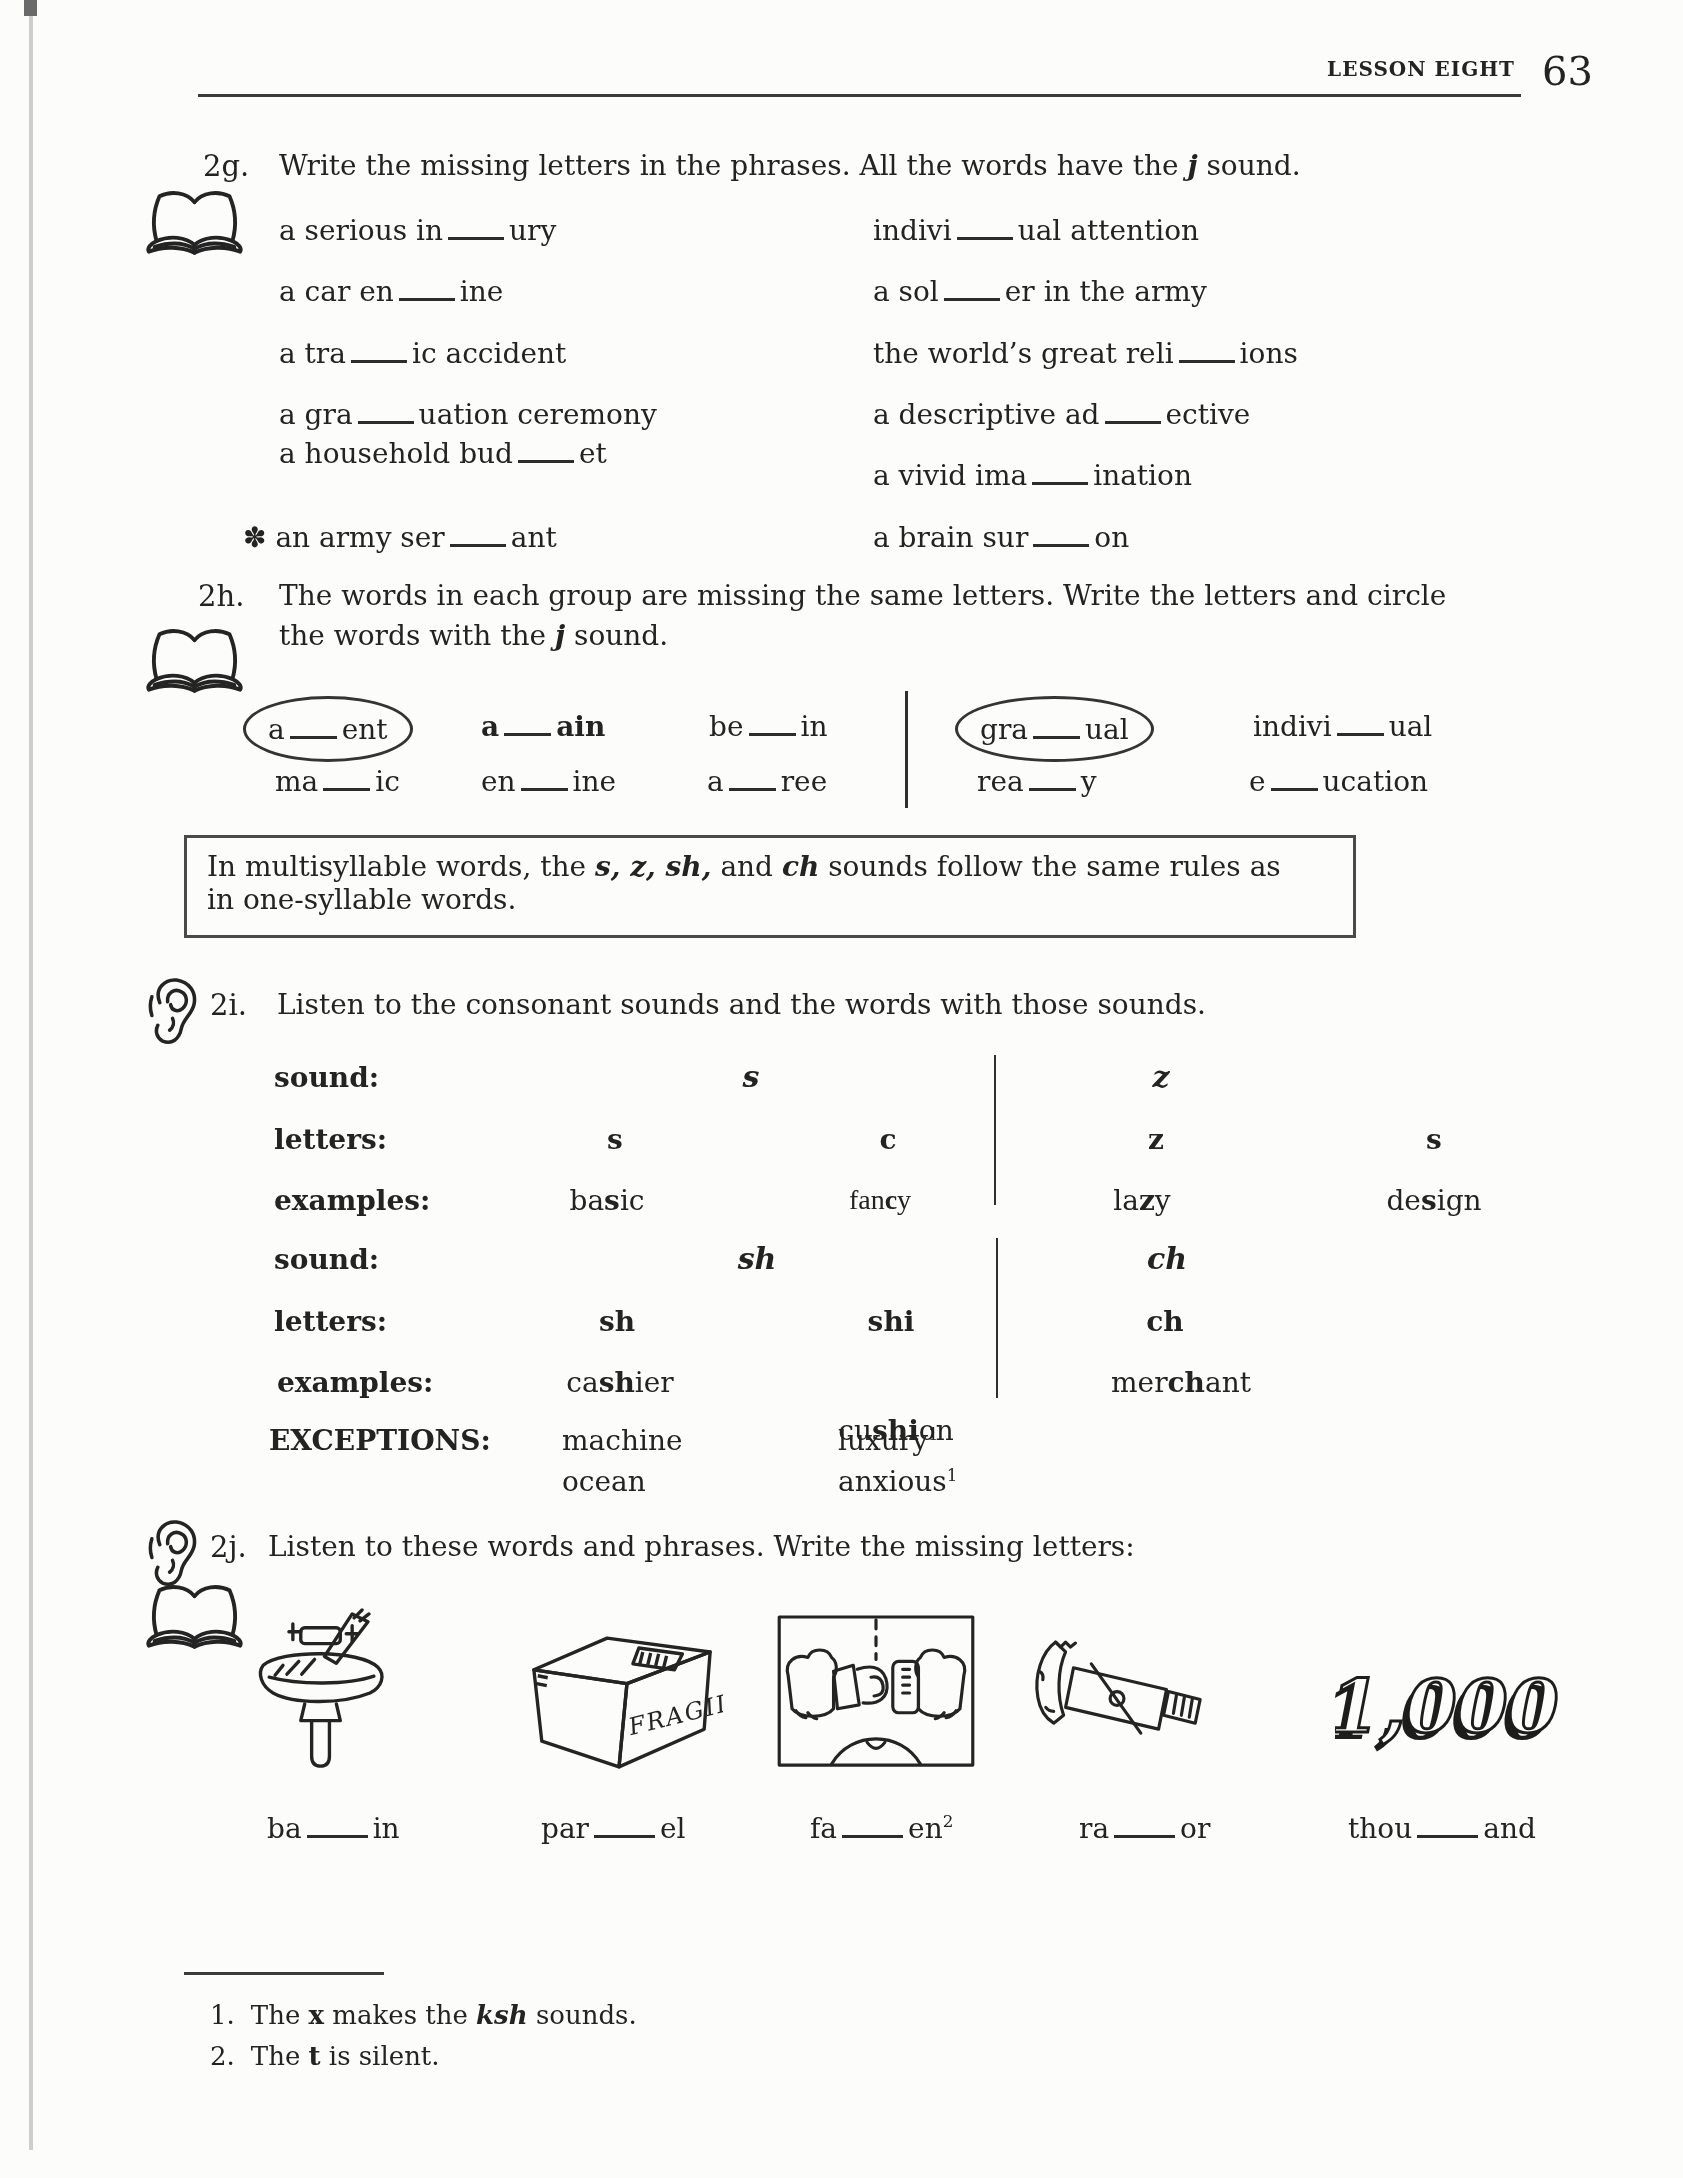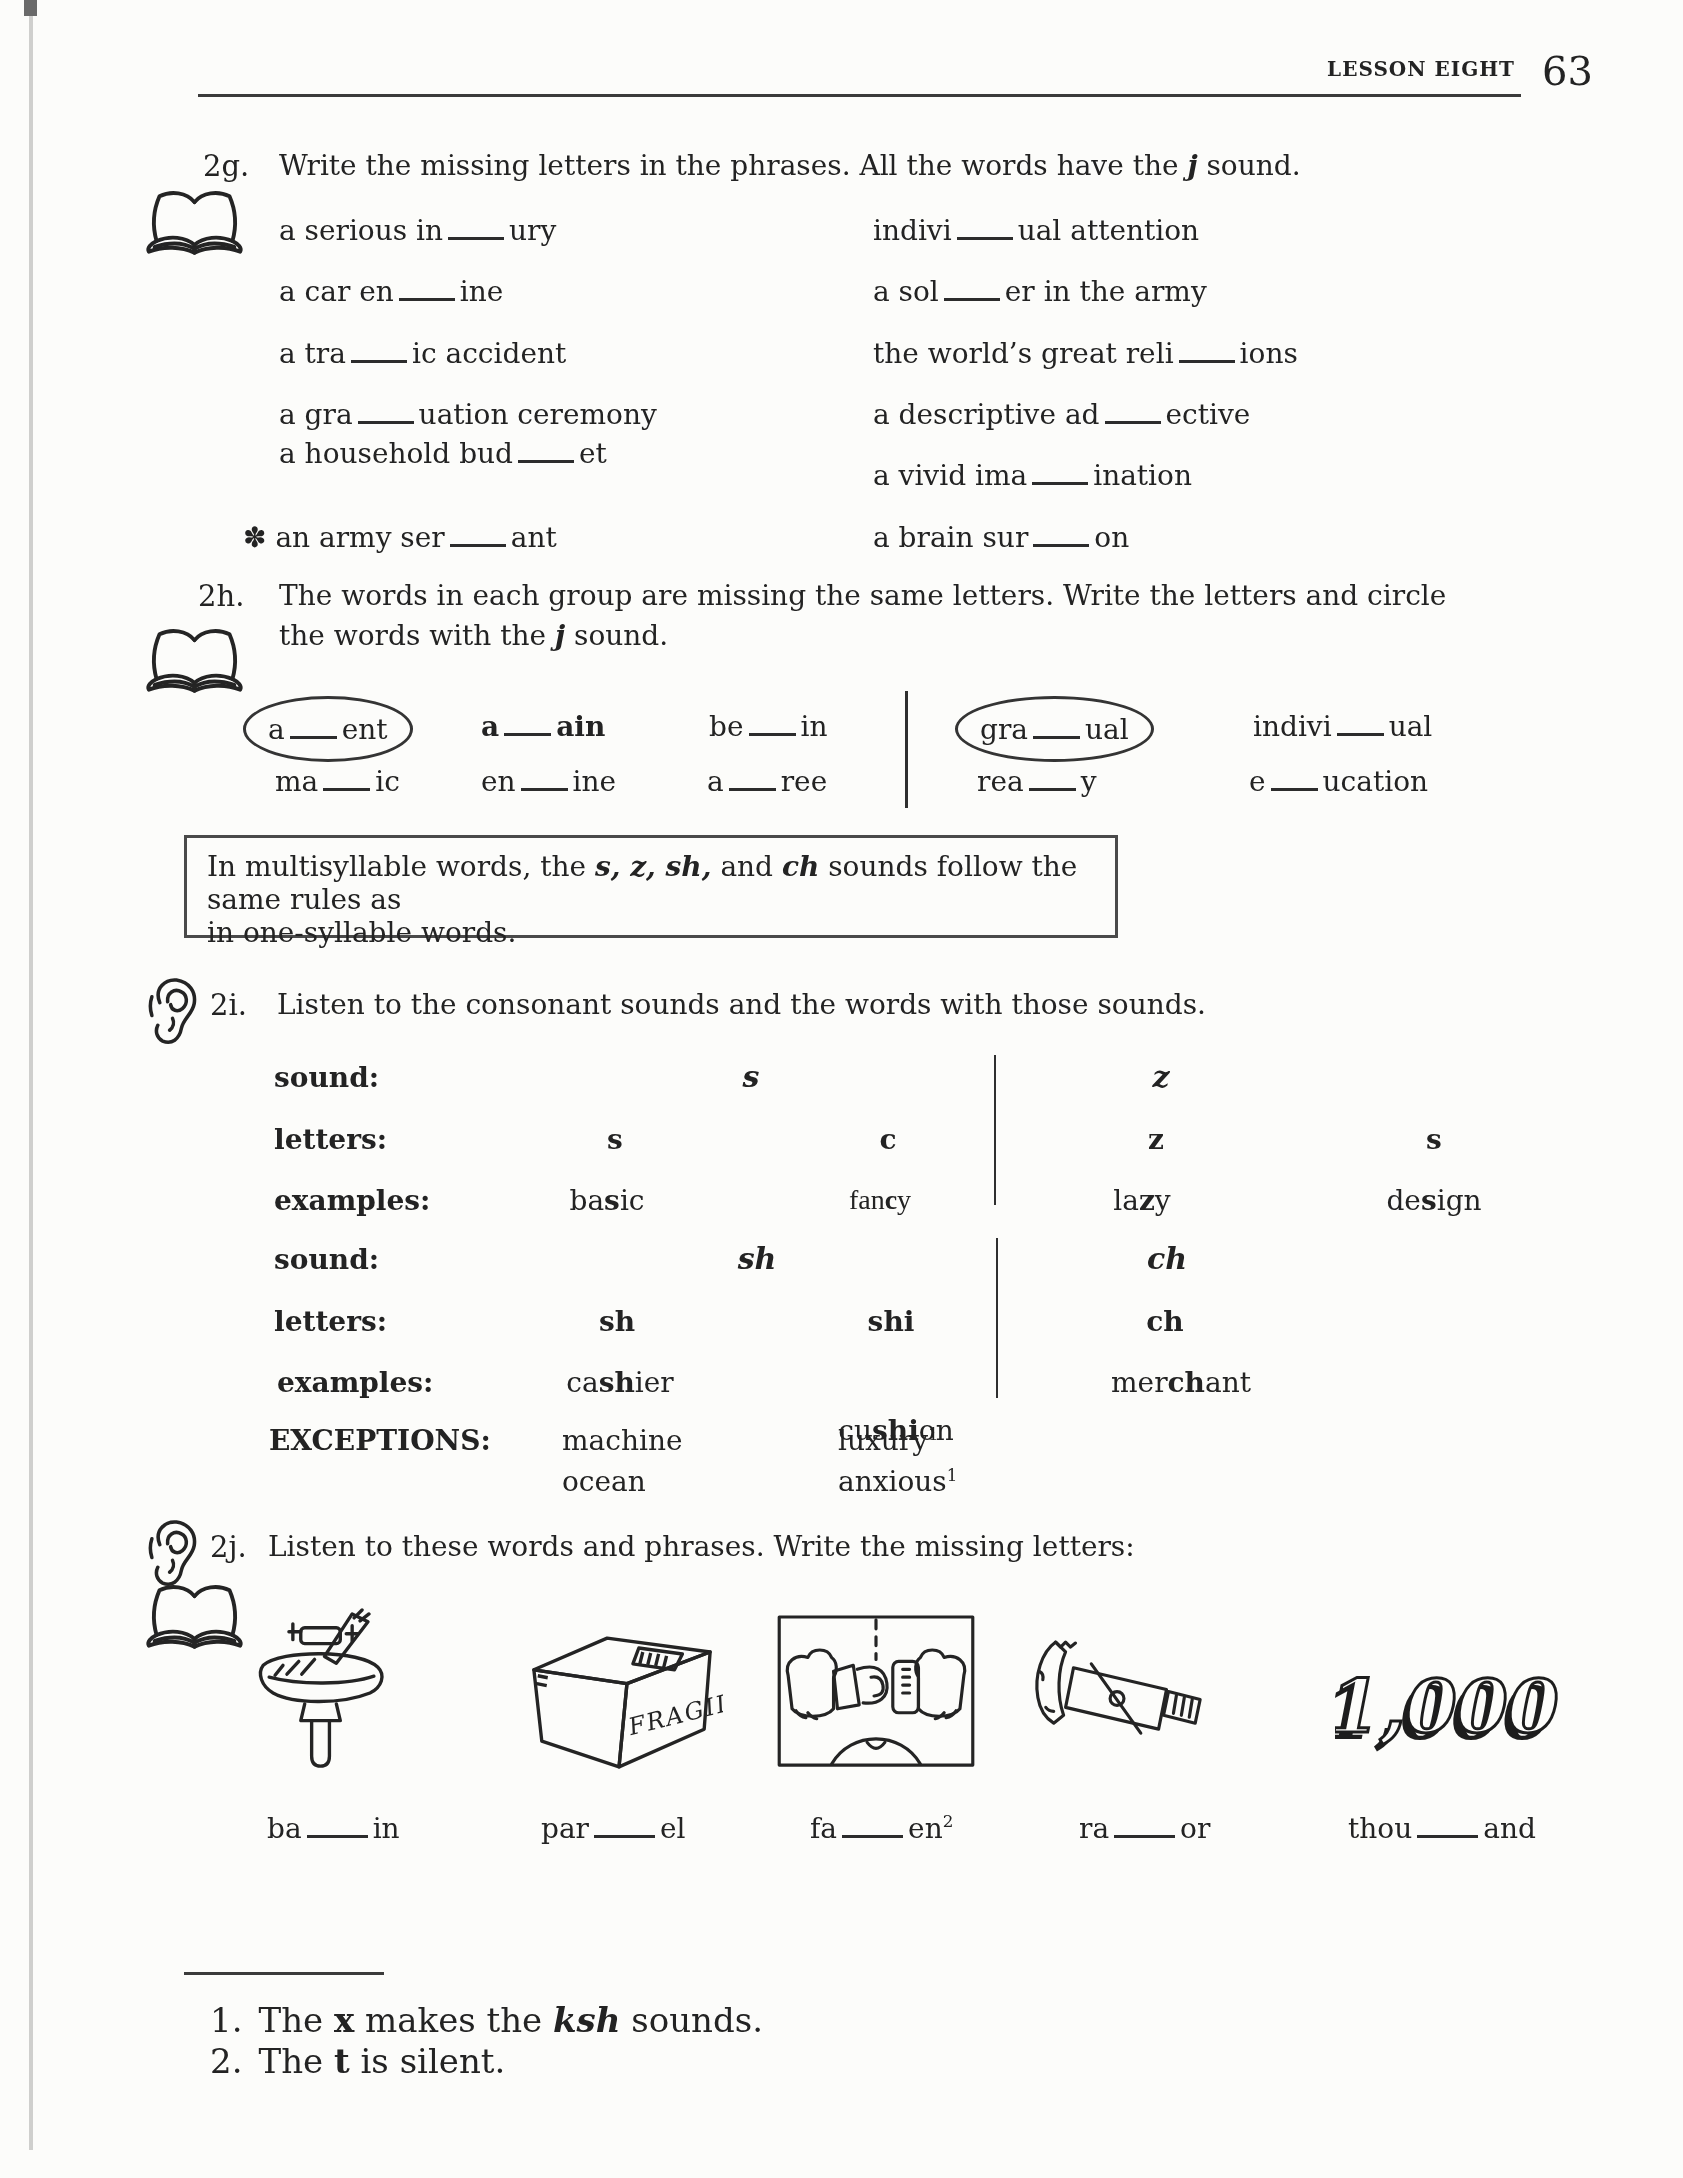--- a/index.html
+++ b/index.html
@@ -13,27 +13,27 @@
   .pageno{font-size:40px;}
   .seclabel{font-size:29px;}
   .bi{font-weight:bold;font-style:italic;}
   .b{font-weight:bold;}
   .blank{display:inline-block;width:56px;height:0.95em;border-bottom:3px solid #2c2c2c;margin:0 5px;}
   .blank.sm{width:47px;}
   .blank.lg{width:61px;}
   .oval{display:inline-block;border:3px solid #343434;border-radius:50%;
         padding:10px 22px 13px;margin:-10px -22px -13px;}
   .vline{position:absolute;width:3px;background:#2f2f2f;}
-  .rulebox{position:absolute;left:184px;top:835px;width:934px;height:103px;
+  .rulebox{position:absolute;left:184px;top:835px;width:1172px;height:103px;
            border:3px solid #4a4a4a;box-sizing:border-box;padding:12px 20px;}
   .rowlabel{font-weight:bold;}
   .cell{position:absolute;transform:translateX(-50%);white-space:nowrap;}
   .soundval{font-weight:bold;font-style:italic;font-size:30px;}
   .letterval{font-weight:bold;}
-  .fn{font-size:34px;text-align:center;}
+  .fn{font-size:26px;text-align:center;}
   .fn-num{display:inline-block;margin-right:16px;}
   .eb{font-weight:bold;}
   sup{font-size:0.6em;}
   svg{display:block;}
 </style>
 </head>
 <body>
 
 <div class="page">
 

